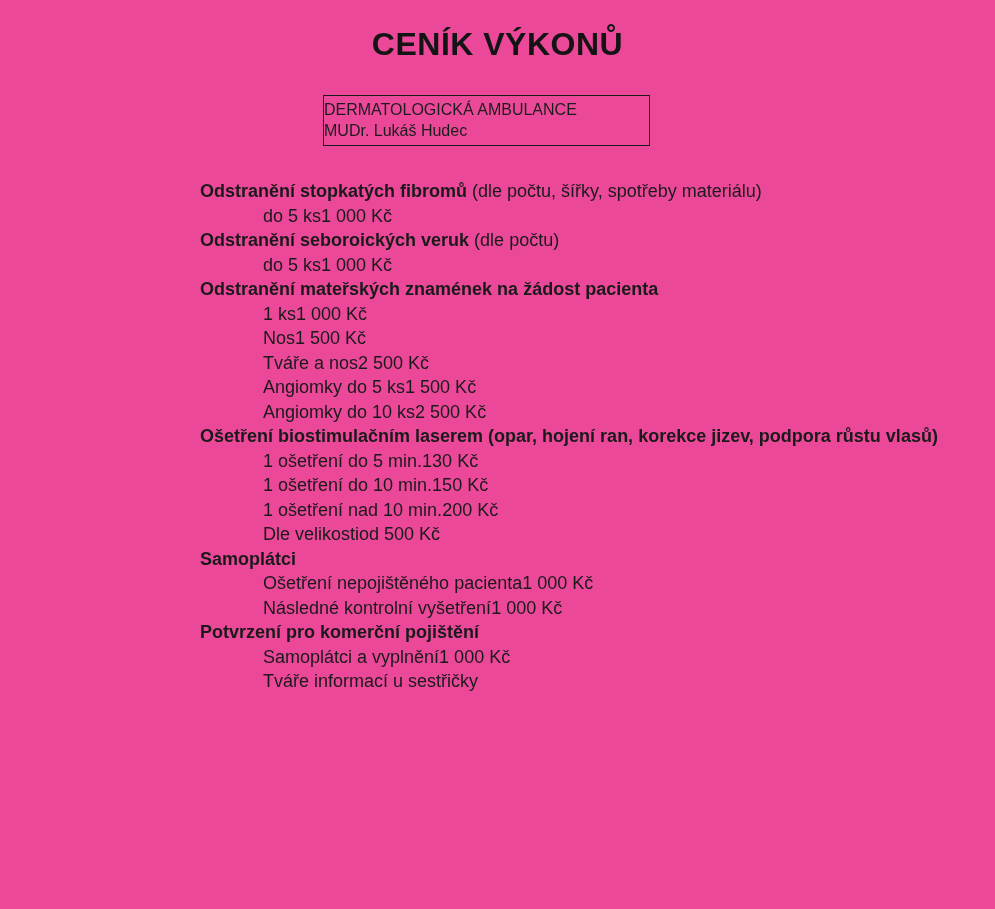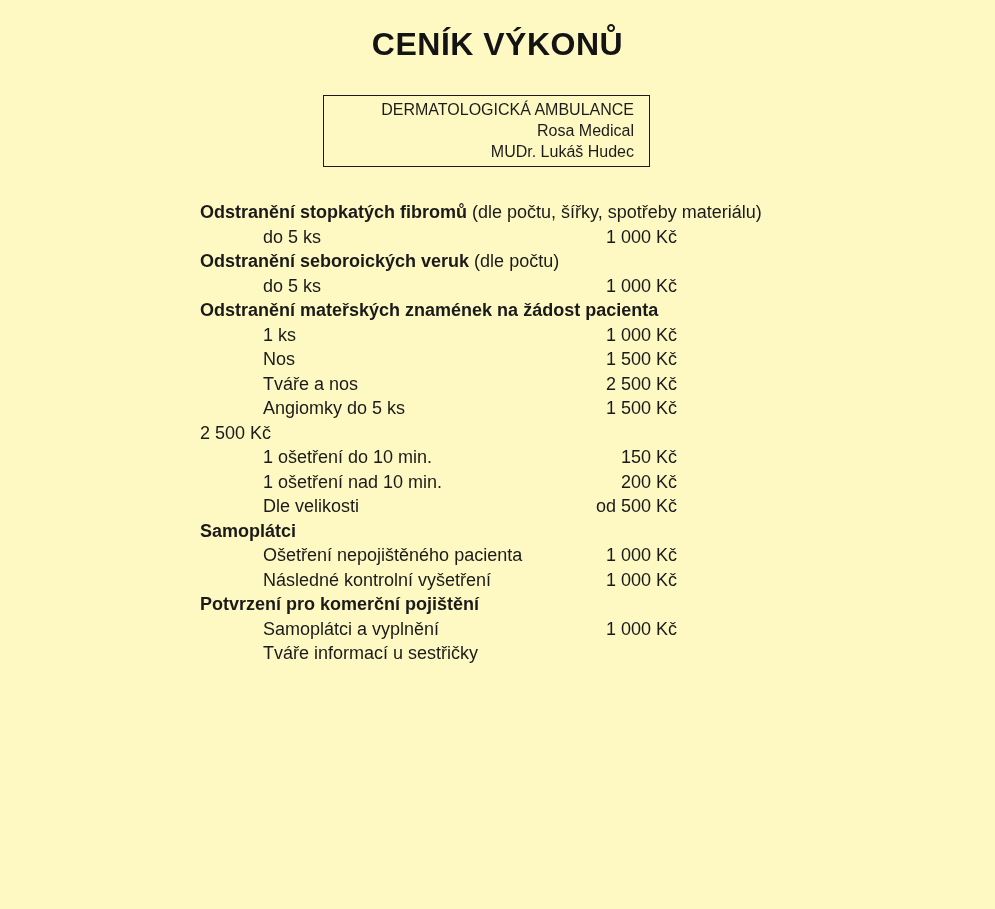--- a/index.html
+++ b/index.html
@@ -1,20 +1,20 @@
 <!DOCTYPE html>
 <html><head>
 <meta charset="utf-8">
 <style>
   html, body { margin: 0; padding: 0; background: #ffffff; }
   .page {
     position: relative;
     width: 995px;
     height: 909px;
-    background: #fef9c3;
+    background: #ec4899;
     color: #191919;
     font-family: "Liberation Sans", "DejaVu Sans", sans-serif;
     overflow: hidden;
   }
   .page-title {
     margin: 0;
     padding-top: 25px;
     font-size: 32px;
     line-height: 38px;
     font-weight: bold;
@@ -22,36 +22,36 @@
     letter-spacing: 0.5px;
     color: #141414;
   }
   .clinic-box {
     box-sizing: border-box;
     width: 327px;
     margin-left: 323px;
     margin-top: 32px;
     border: 1.5px solid #1a1a1a;
     padding: 3px 15px 4px 0;
-    text-align: right;
+    text-align: left;
     font-size: 16px;
     line-height: 21px;
     color: #1c1c1c;
   }
   .price-list {
     margin-top: 33px;
     margin-left: 200px;
     width: 477px;
     font-size: 18px;
     line-height: 24.5px;
     color: #1a1a1a;
   }
   .section-heading { font-weight: bold; white-space: nowrap; }
   .section-heading .note { font-weight: normal; }
-  .item-row { display: flex; justify-content: space-between; }
+  .item-row { display: flex; }
   .item-label { padding-left: 63px; white-space: nowrap; }
   .item-price { text-align: right; white-space: nowrap; }
   .validity {
     position: absolute;
     top: 908px;
     right: 27px;
     font-size: 17.5px;
     line-height: 24px;
     color: #1a1a1a;
   }
@@ -59,21 +59,20 @@
 </style>
 </head>
 <body>
 
 <div class="page">
 
   <h1 class="page-title">CENÍK VÝKONŮ</h1>
 
   <div class="clinic-box">
     <div>DERMATOLOGICKÁ AMBULANCE</div>
-    <div>Rosa Medical</div>
     <div>MUDr. Lukáš Hudec</div>
   </div>
 
   <div class="price-list" id="price-list">
   <section class="section">
     <div class="section-heading">
       <span class="bold">Odstranění stopkatých fibromů</span><span class="note"> (dle počtu, šířky, spotřeby materiálu)</span>
     </div>
 
   <div class="item-row">
@@ -117,26 +116,34 @@
     <span class="item-label">Tváře a nos</span>
     <span class="item-price">2 500 Kč</span>
   </div>
 
   <div class="item-row">
     <span class="item-label">Angiomky do 5 ks</span>
     <span class="item-price">1 500 Kč</span>
   </div>
 
   <div class="item-row">
+    <span class="item-label">Angiomky do 10 ks</span>
     <span class="item-price">2 500 Kč</span>
   </div>
 </section>
 
   <section class="section">
-
+    <div class="section-heading">
+      <span class="bold">Ošetření biostimulačním laserem (opar, hojení ran, korekce jizev, podpora růstu vlasů)</span><span class="note"></span>
+    </div>
+
+  <div class="item-row">
+    <span class="item-label">1 ošetření do 5 min.</span>
+    <span class="item-price">130 Kč</span>
+  </div>
 
   <div class="item-row">
     <span class="item-label">1 ošetření do 10 min.</span>
     <span class="item-price">150 Kč</span>
   </div>
 
   <div class="item-row">
     <span class="item-label">1 ošetření nad 10 min.</span>
     <span class="item-price">200 Kč</span>
   </div>

